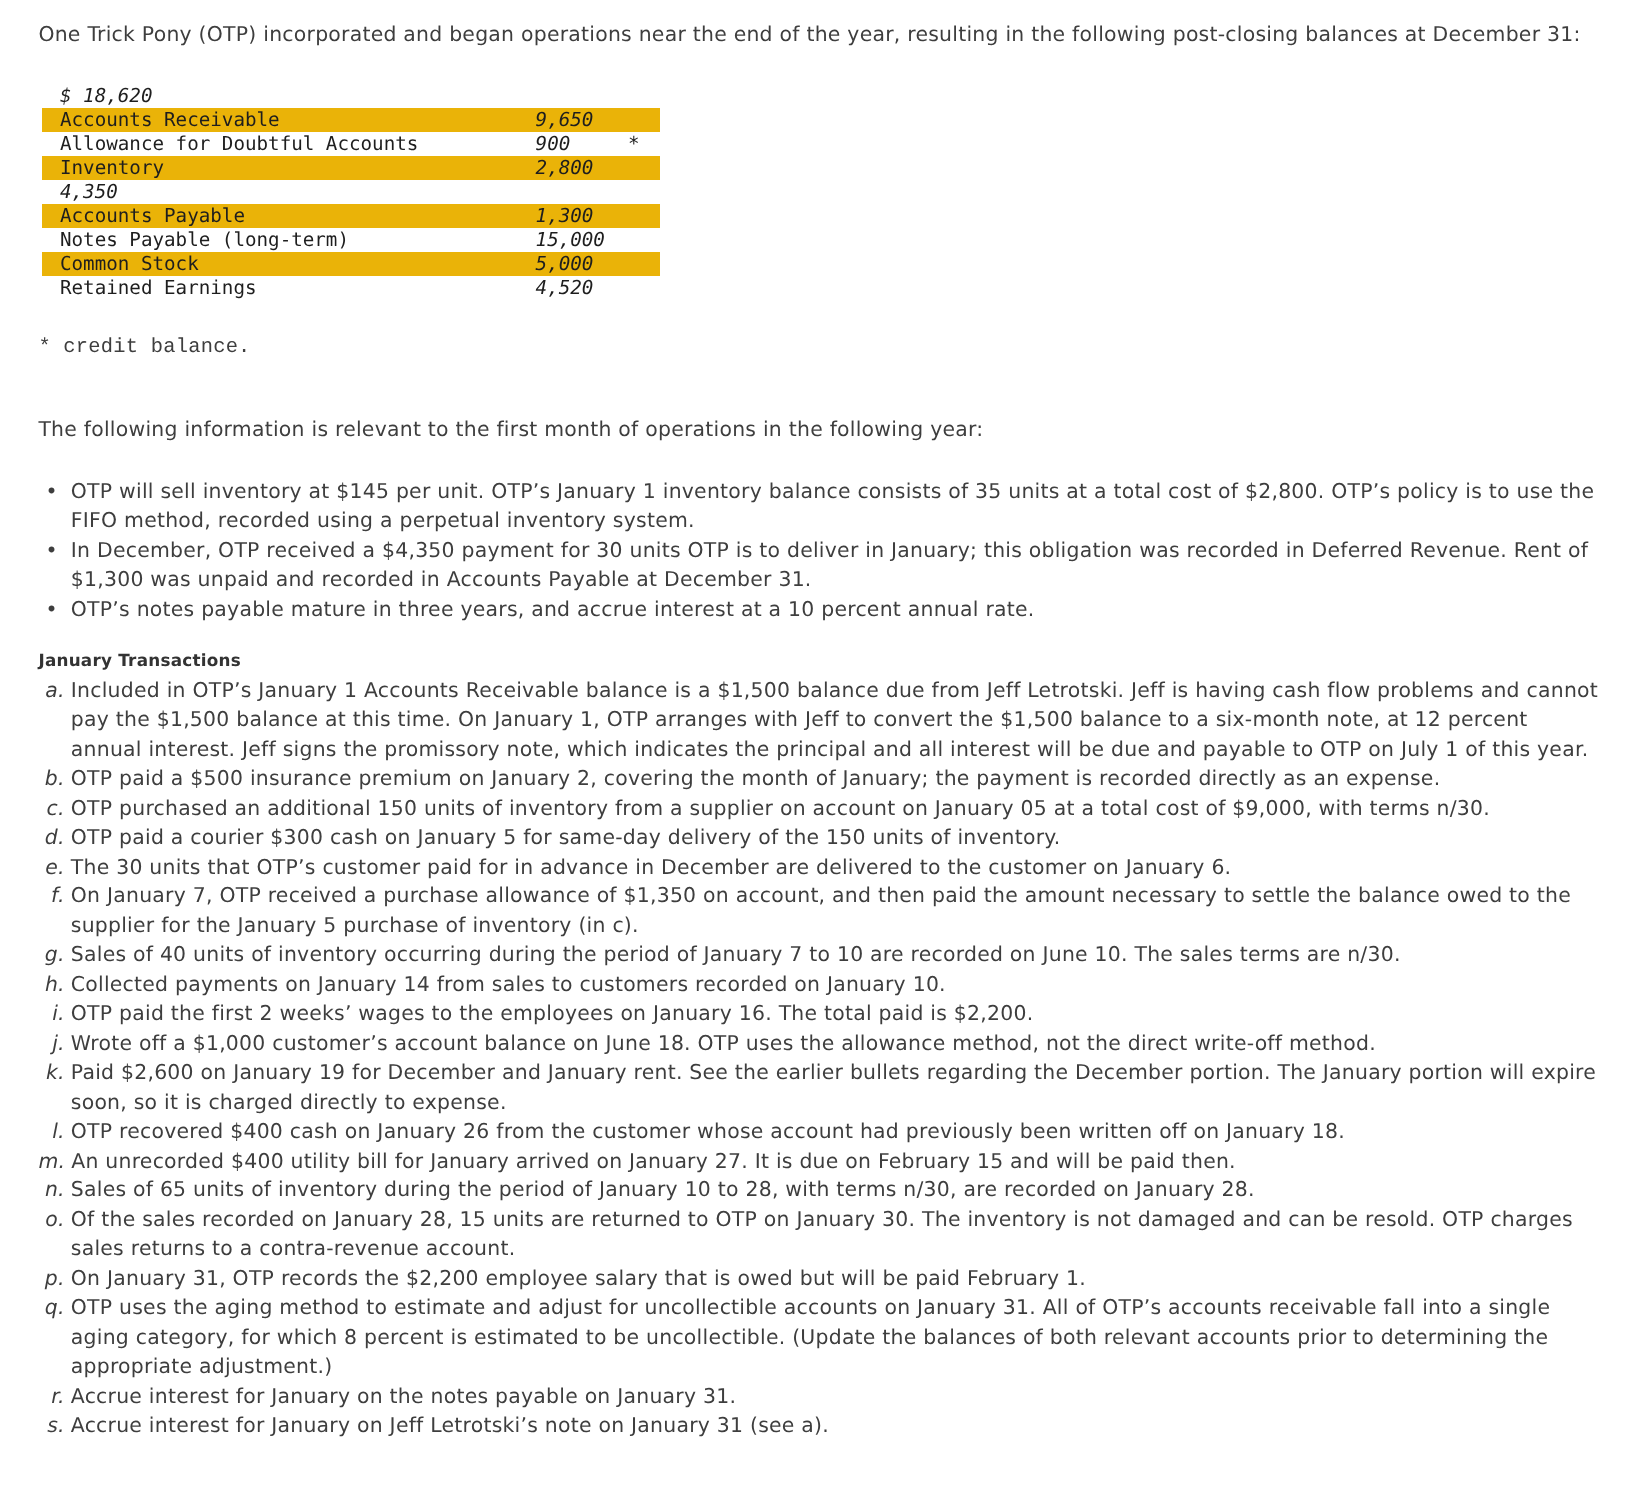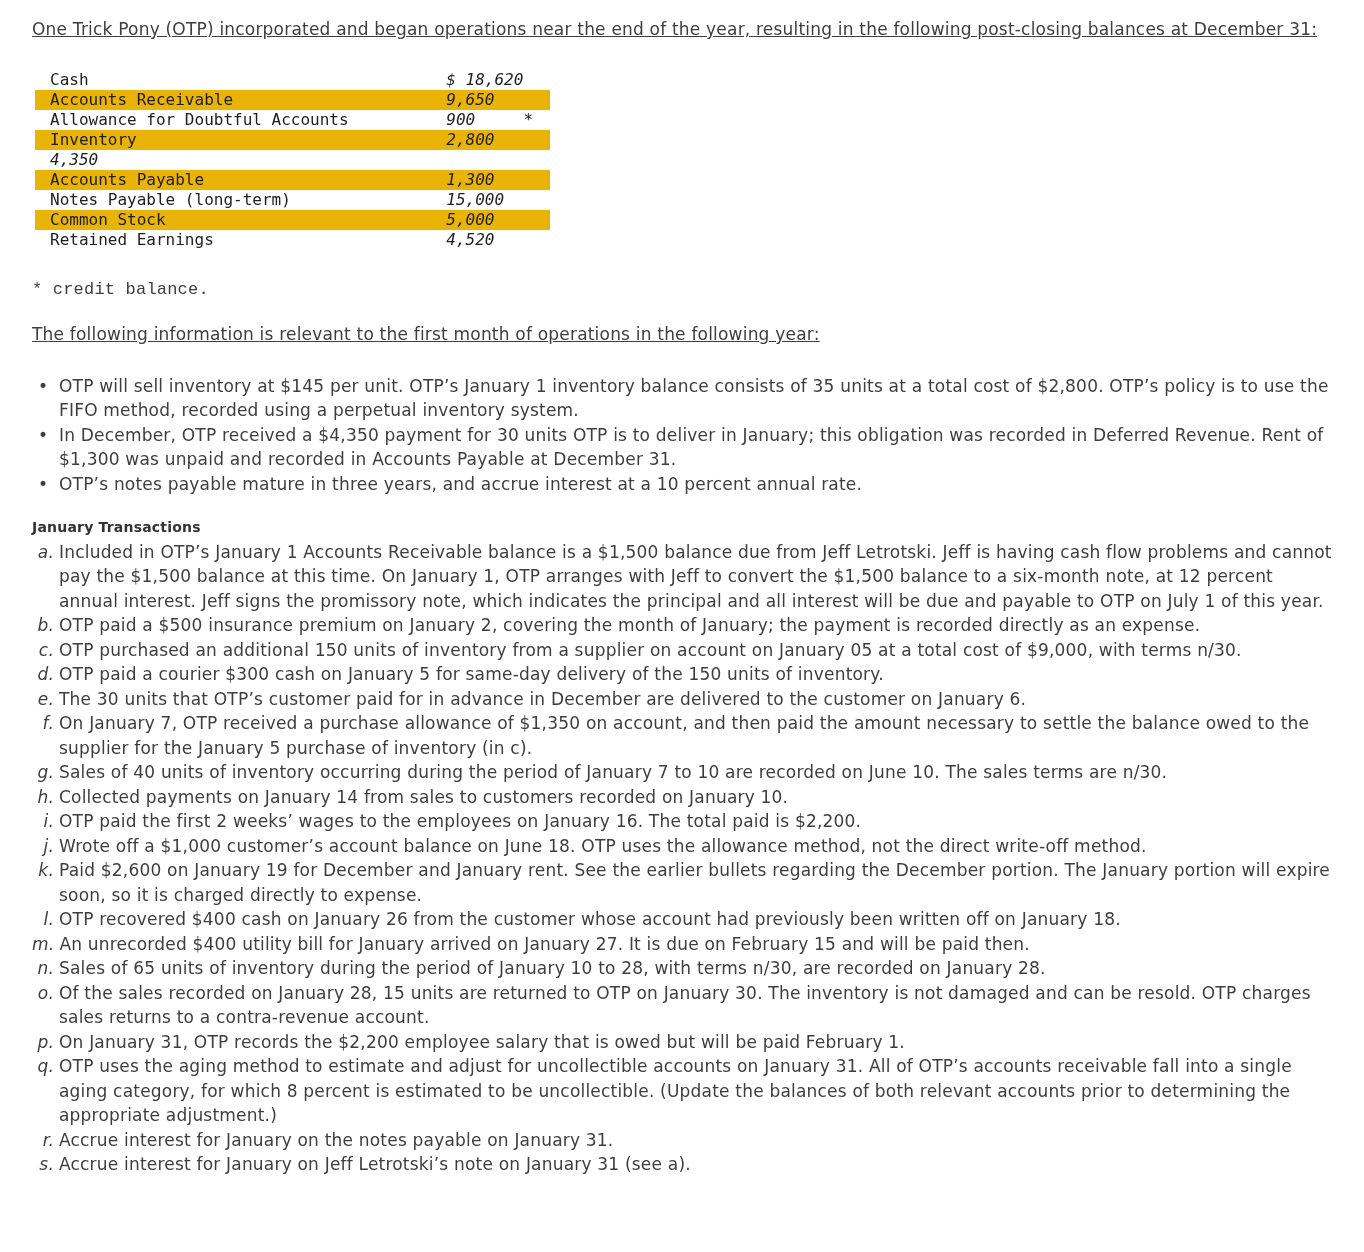--- a/index.html
+++ b/index.html
@@ -7,40 +7,40 @@
   body {
     width: 1364px;
     min-height: 1252px;
     font-family: "DejaVu Sans", "Liberation Sans", sans-serif;
     font-size: 17px;
     line-height: 24.5px;
     letter-spacing: 0.2px;
     color: #3e3e3e;
   }
   .page { padding: 17px 28px 20px 32px; }
-  .para { margin: 0; text-decoration: underline; }
+  .para { margin: 0; }
 
   
   .balances {
     margin: 28px 0 0 3px;
     width: 515px;
     font-family: "DejaVu Sans Mono", "Liberation Mono", monospace;
     font-size: 16px;
     line-height: 20px;
     letter-spacing: 0;
     color: #1e1e1e;
   }
   .trow { display: flex; height: 20px; padding: 0 17px 0 15px; }
   .trow.alt { background: #eab308; }
   .tname { flex: 1 1 auto; white-space: pre; overflow: hidden; }
   .tval  { flex: 0 0 auto; width: 8ch; white-space: pre; font-style: italic; }
   .tstar { flex: 0 0 auto; width: 1ch; white-space: pre; }
 
   .footnote { margin: 28px 0 0 0; font-family: Liberation Mono, monospace; }
-  .info     { margin: 20px 0 0 0; }
+  .info     { margin: 44px 0 0 0; }
 
   .list { margin: 27px 0 0 0; }
   .item { display: flex; }
   .marker { flex: 0 0 22px; text-align: right; margin-right: 5px; }
   .tmark  { font-style: italic; }
   .bmark  { text-align: center; }
   .itext  { flex: 1 1 auto; }
 
   .heading {
     margin: 19px 0 0 0;
@@ -50,21 +50,20 @@
   }
 </style>
 </head>
 <body>
 
 <main class="page">
   <p class="para">One Trick Pony (OTP) incorporated and began operations near the end of the year, resulting in the following post-closing balances at December 31:</p>
 
   <div class="balances" id="balances">
       <div class="trow">
-        <span class="tname">Cash</span>
         <span class="tval">$ 18,620</span>
         <span class="tstar"></span>
       </div>
       <div class="trow alt">
         <span class="tname">Accounts Receivable</span>
         <span class="tval">9,650</span>
         <span class="tstar"></span>
       </div>
       <div class="trow">
         <span class="tname">Allowance for Doubtful Accounts</span>

